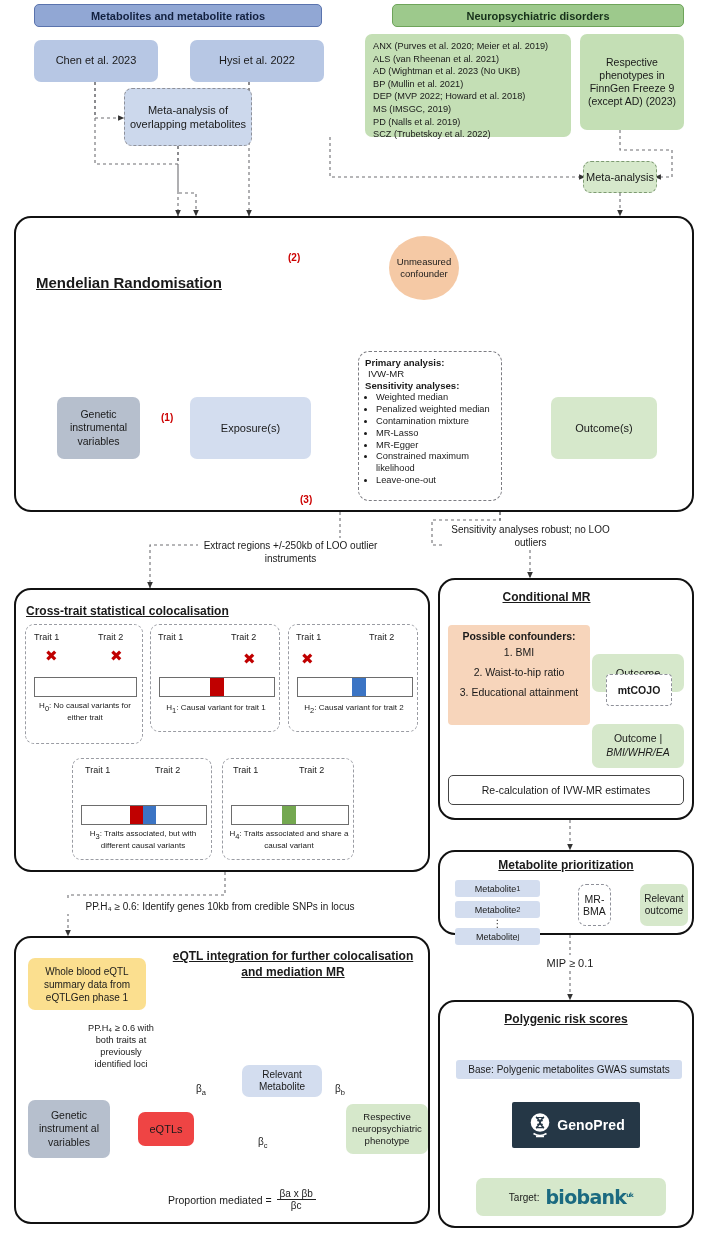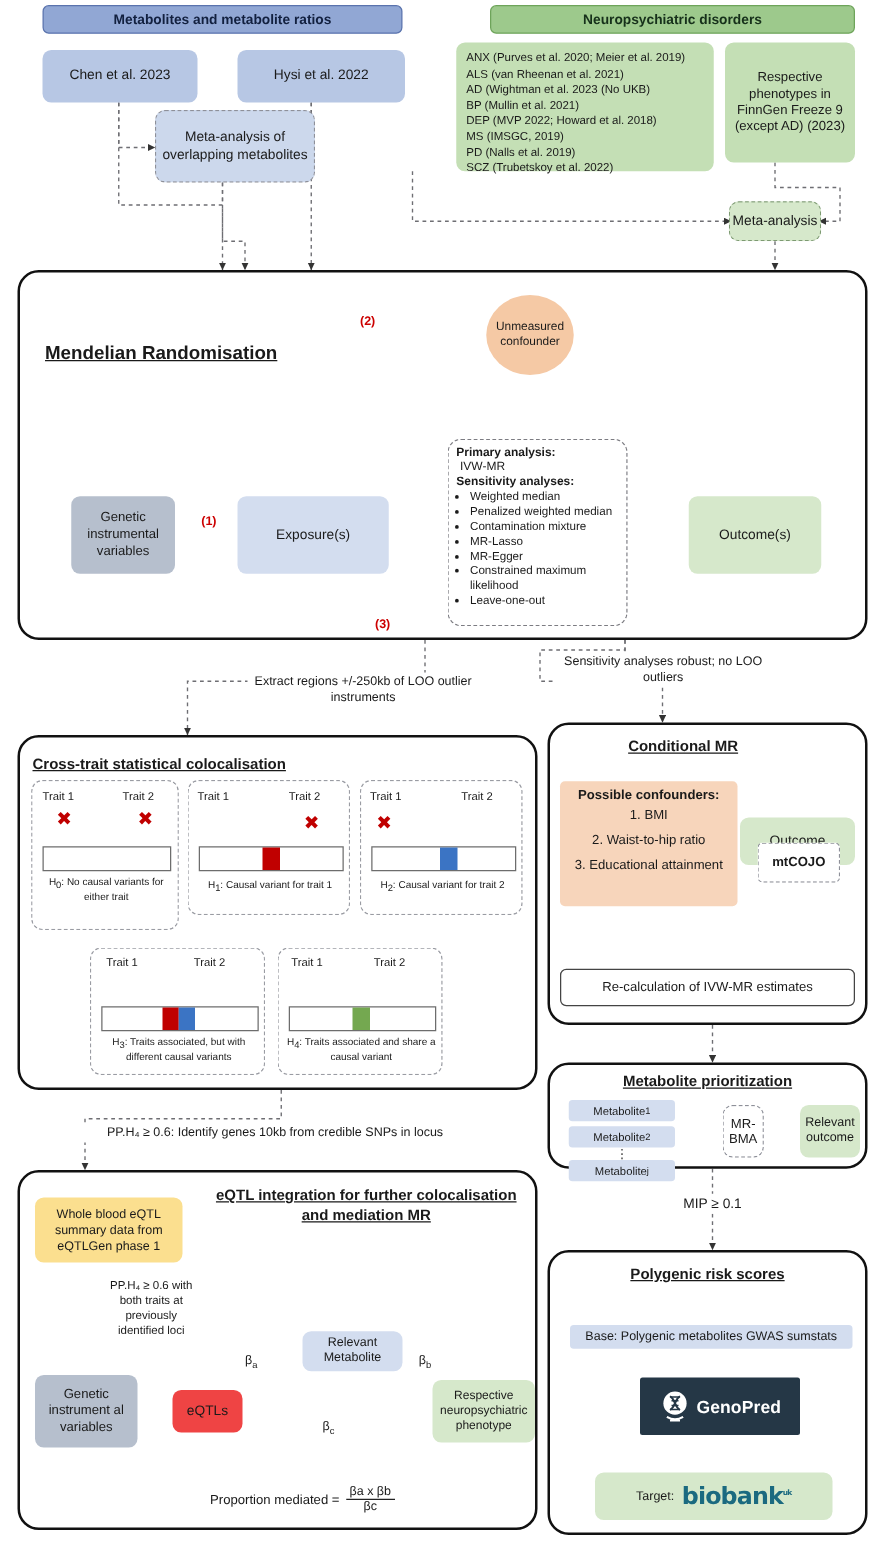--- a/index.html
+++ b/index.html
@@ -293,20 +293,24 @@
 
   <div class="abs orange-pale" style="left:448px;top:625px;width:142px;height:100px;border-radius:4px;padding:5px 4px 0 4px;text-align:center;">
     <div class="bold" style="font-size:10.5px;">Possible confounders:</div>
     <div style="font-size:10.5px;margin-top:4px;">1. BMI</div>
     <div style="font-size:10.5px;margin-top:8px;">2. Waist-to-hip ratio</div>
     <div style="font-size:10.5px;margin-top:8px;">3. Educational attainment</div>
   </div>
 
   <div class="abs green-pale rbox ctr" style="left:592px;top:615px;width:92px;height:38px;font-size:11px;margin-top:39px;">Outcome</div>
   <div class="abs dashplain ctr" style="left:606px;top:674px;width:66px;height:32px;font-weight:bold;font-size:10.5px;border-radius:4px;">mtCOJO</div>
+  <div class="abs green-pale rbox ctr" style="left:592px;top:724px;width:92px;height:44px;font-size:10.5px;line-height:1.3;flex-direction:column;">
+    <span>Outcome |</span>
+    <span class="ital">BMI/WHR/EA</span>
+  </div>
 
   <div class="abs ctr" style="left:448px;top:775px;width:236px;height:30px;border:1.2px solid #444;border-radius:5px;background:#fff;font-size:10.5px;">Re-calculation of IVW-MR estimates</div>
 
   <div class="abs panel" style="left:438px;top:850px;width:256px;height:85px;"></div>
   <div class="abs ptitle" style="left:438px;top:858px;width:256px;">Metabolite prioritization</div>
 
   <div class="abs blue-pale ctr" style="left:455px;top:880px;width:85px;height:17px;border-radius:3px;font-size:9px;">
       <span>Metabolite</span>
       <sub>1</sub>
     </div>

